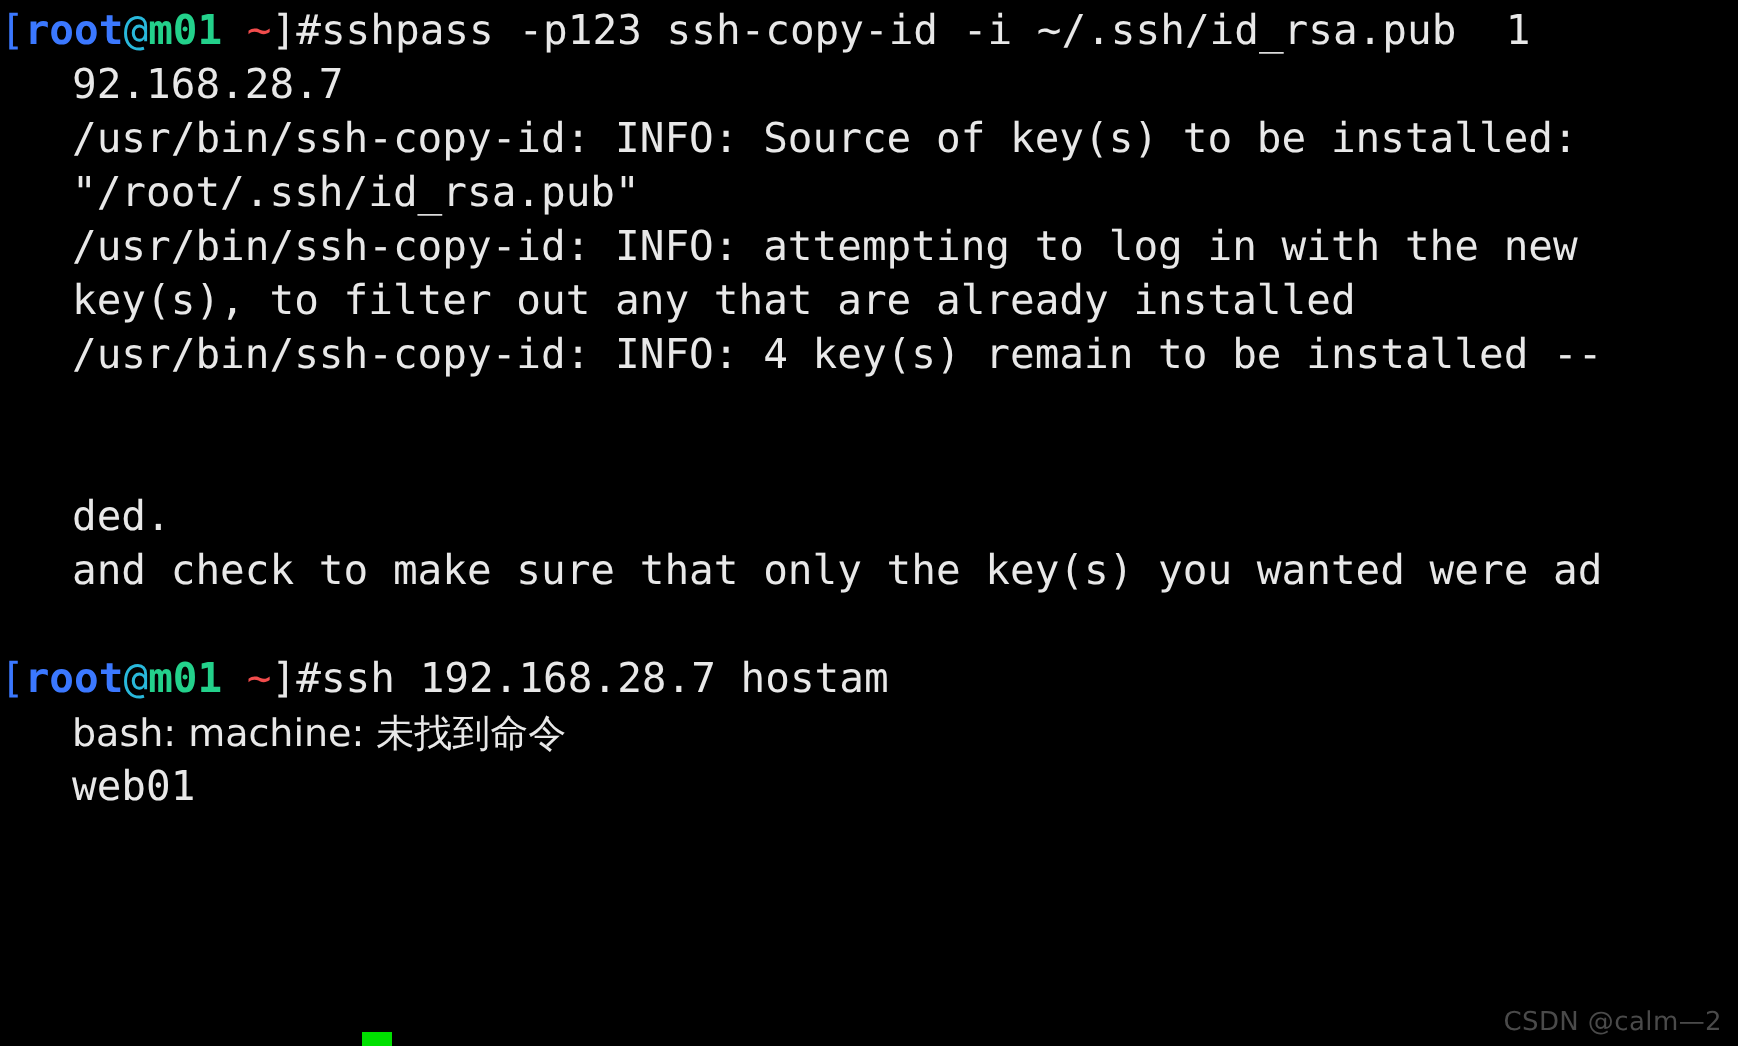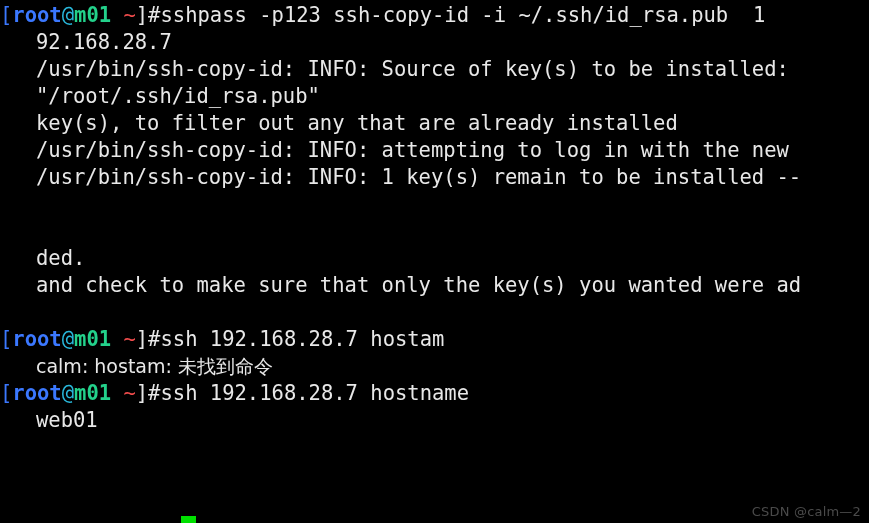--- a/index.html
+++ b/index.html
@@ -75,44 +75,43 @@
 <div id="terminal">
 
   <div class="line"><span class="p-bracket">[</span><span class="p-user">root</span><span class="p-at">@</span><span class="p-host">m01</span><span class="p-tilde"> ~</span><span class="p-end">]#</span><span class="cmd">sshpass -p123 ssh-copy-id -i ~/.ssh/id_rsa.pub  1</span></div>
 
   <div class="line"><span class="out">92.168.28.7</span></div>
 
   <div class="line"><span class="out">/usr/bin/ssh-copy-id: INFO: Source of key(s) to be installed:</span></div>
 
   <div class="line"><span class="out">"/root/.ssh/id_rsa.pub"</span></div>
 
+  <div class="line"><span class="out">/usr/bin/ssh-copy-id: INFO: attempting to log in with the new</span></div>
+
   <div class="line"><span class="out">key(s), to filter out any that are already installed</span></div>
 
-  <div class="line"><span class="out">/usr/bin/ssh-copy-id: INFO: attempting to log in with the new</span></div>
-
-  <div class="line"><span class="out">/usr/bin/ssh-copy-id: INFO: 1 key(s) remain to be installed --</span></div>
+  <div class="line"><span class="out">/usr/bin/ssh-copy-id: INFO: 4 key(s) remain to be installed --</span></div>
 
 
   <div class="line blank"><span> </span></div>
 
 
   <div class="line blank"><span> </span></div>
 
 
   <div class="line"><span class="out">ded.</span></div>
 
   <div class="line"><span class="out">and check to make sure that only the key(s) you wanted were ad</span></div>
 
   <div class="line blank"><span> </span></div>
 
   <div class="line"><span class="p-bracket">[</span><span class="p-user">root</span><span class="p-at">@</span><span class="p-host">m01</span><span class="p-tilde"> ~</span><span class="p-end">]#</span><span class="cmd">ssh 192.168.28.7 hostam</span></div>
 
-  <div class="line"><span class="out cjk">calm: hostam: 未找到命令</span></div>
+  <div class="line"><span class="out cjk">bash: machine: 未找到命令</span></div>
 
-  <div class="line"><span class="p-bracket">[</span><span class="p-user">root</span><span class="p-at">@</span><span class="p-host">m01</span><span class="p-tilde"> ~</span><span class="p-end">]#</span><span class="cmd">ssh 192.168.28.7 hostname</span></div>
 
   <div class="line"><span class="out">web01</span></div>
 
 </div>
 
 <div id="cursor"></div>
 
 <div id="watermark">CSDN @calm—2</div>
 
 </body></html>

